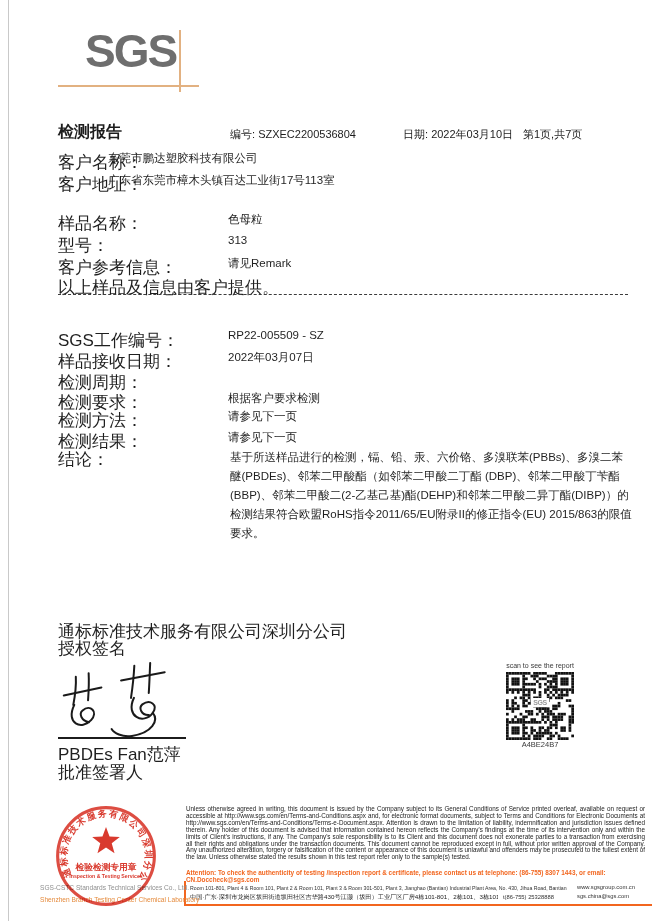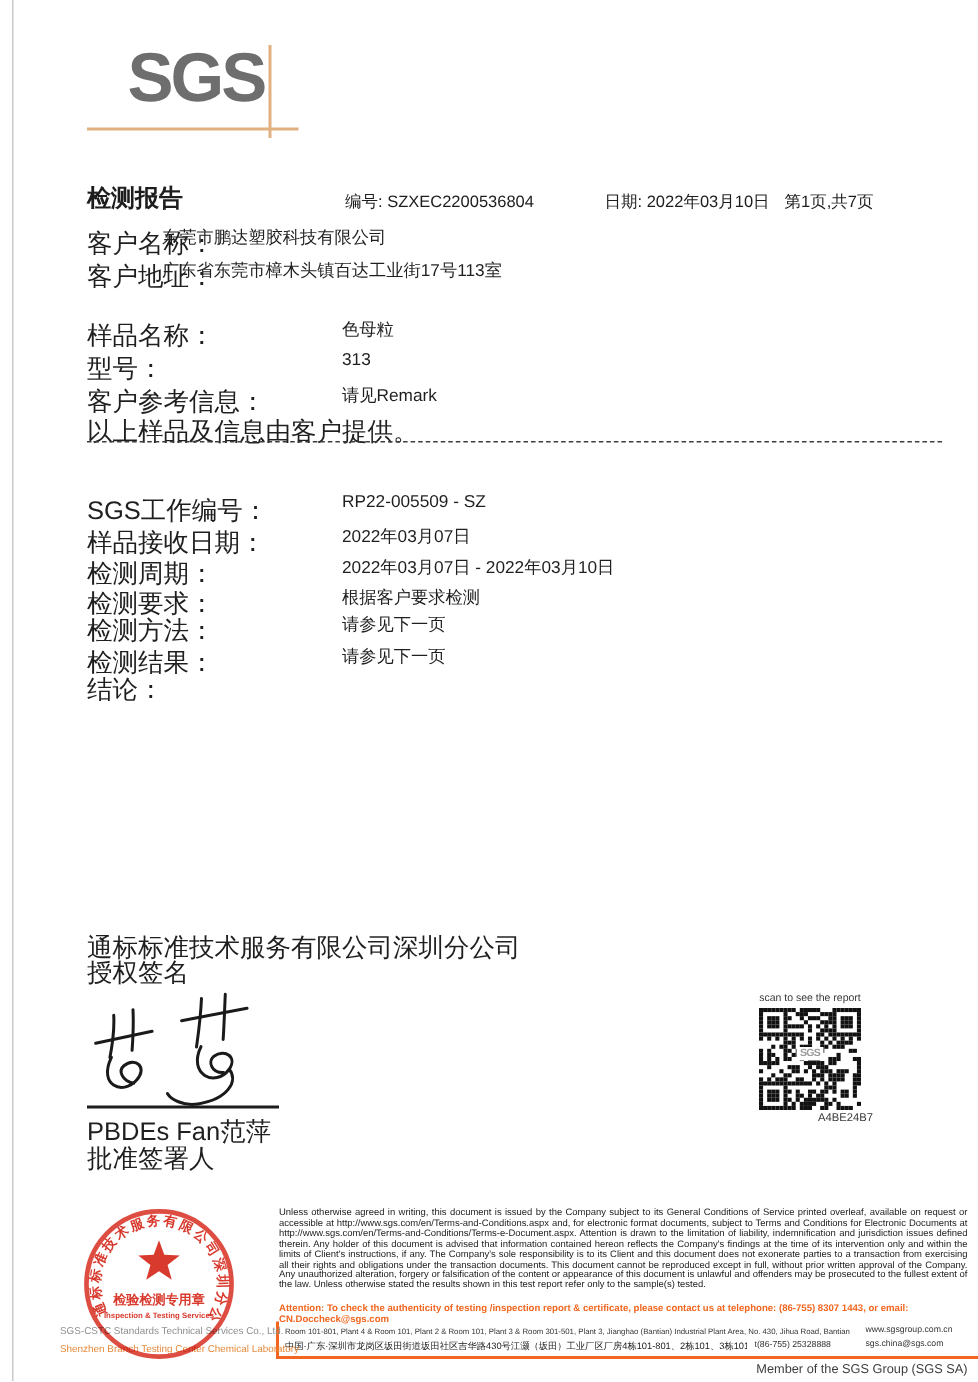--- a/index.html
+++ b/index.html
@@ -21,21 +21,21 @@
   .conc{position:absolute;left:230px;top:448px;width:402px;font-size:11.5px;line-height:19px;
         color:#1f1f1f;text-align:left;}
   
   .sigline{position:absolute;left:58px;top:737px;width:128px;height:1.5px;background:#1c1c1c;}
   .sig-svg{position:absolute;left:50px;top:658px;}
   
   .qr-cap{position:absolute;left:498px;top:662px;width:84px;text-align:center;font-size:7px;color:#3a3a3a;}
   .qr-box{position:absolute;left:506px;top:672px;width:68px;height:68px;background:#fff;}
   .qr-wm{position:absolute;left:531px;top:698px;width:18px;height:9px;background:#fff;
          font-size:7px;font-weight:bold;color:#9a9a9a;text-align:center;line-height:9px;letter-spacing:-0.5px;}
-  .qr-code{position:absolute;left:498px;top:740px;width:84px;text-align:right;font-size:7.5px;color:#3a3a3a;}
+  .qr-code{position:absolute;left:498px;top:740px;width:84px;text-align:center;font-size:7.5px;color:#3a3a3a;}
   
   .stamp{position:absolute;left:54px;top:804px;z-index:3;mix-blend-mode:multiply;}
   .cstc1{position:absolute;left:40px;top:884px;font-size:6.6px;color:#8f8f8f;white-space:nowrap;z-index:1;}
   .cstc2{position:absolute;left:40px;top:896px;font-size:6.6px;color:#e58a3c;white-space:nowrap;z-index:1;}
   .disc{position:absolute;left:186px;top:806px;width:459px;font-size:6.3px;line-height:6.9px;
         color:#222;text-align:justify;}
   .attn{position:absolute;left:186px;top:869px;width:459px;font-size:6.4px;line-height:7px;
         font-weight:bold;color:#f2661f;}
   .addr-en{position:absolute;left:190px;top:885px;width:378px;font-size:5.2px;color:#333;
            white-space:nowrap;overflow:hidden;}
@@ -82,29 +82,29 @@
   <span class="val2" style="top:256px">请见Remark</span>
   <span class="lab" style="top:276px">以上样品及信息由客户提供。</span>
 
   <div class="dash"></div>
 
   <span class="lab" style="top:329px">SGS工作编号：</span>
   <span class="val2" style="top:329px">RP22-005509 - SZ</span>
   <span class="lab" style="top:350px">样品接收日期：</span>
   <span class="val2" style="top:350px">2022年03月07日</span>
   <span class="lab" style="top:371px">检测周期：</span>
-  <span class="val2" style="top:371px">2022年03月07日 - 2022年03月10日</span>
   <span class="lab" style="top:391px">检测要求：</span>
   <span class="val2" style="top:391px">根据客户要求检测</span>
   <span class="lab" style="top:409px">检测方法：</span>
   <span class="val2" style="top:409px">请参见下一页</span>
   <span class="lab" style="top:430px">检测结果：</span>
   <span class="val2" style="top:430px">请参见下一页</span>
 
   <span class="lab" style="top:448px">结论：</span>
+  <div class="conc">基于所送样品进行的检测，镉、铅、汞、六价铬、多溴联苯(PBBs)、多溴二苯醚(PBDEs)、邻苯二甲酸酯（如邻苯二甲酸二丁酯 (DBP)、邻苯二甲酸丁苄酯(BBP)、邻苯二甲酸二(2-乙基己基)酯(DEHP)和邻苯二甲酸二异丁酯(DIBP)）的检测结果符合欧盟RoHS指令2011/65/EU附录II的修正指令(EU) 2015/863的限值要求。</div>
 
   <span class="lab" style="top:620px">通标标准技术服务有限公司深圳分公司</span>
   <span class="lab" style="top:637px">授权签名</span>
 
   <svg class="sig-svg" width="160" height="85" viewBox="0 0 160 85">
     <g fill="none" stroke="#1a1a1a" stroke-width="2" stroke-linecap="round" transform="rotate(-3 80 40)">
       <path d="M14 34 L52 28"></path>
       <path d="M27 16 C27 24 25 36 23 44"></path>
       <path d="M40 13 C40 21 39 32 38 40"></path>
       <path d="M24 44 C14 62 30 70 40 60 C48 52 40 44 32 50 C28 53 30 60 38 62"></path>
@@ -479,14 +479,13 @@
   <div class="disc">Unless otherwise agreed in writing, this document is issued by the Company subject to its General Conditions of Service printed overleaf, available on request or accessible at http://www.sgs.com/en/Terms-and-Conditions.aspx and, for electronic format documents, subject to Terms and Conditions for Electronic Documents at http://www.sgs.com/en/Terms-and-Conditions/Terms-e-Document.aspx. Attention is drawn to the limitation of liability, indemnification and jurisdiction issues defined therein. Any holder of this document is advised that information contained hereon reflects the Company's findings at the time of its intervention only and within the limits of Client's instructions, if any. The Company's sole responsibility is to its Client and this document does not exonerate parties to a transaction from exercising all their rights and obligations under the transaction documents. This document cannot be reproduced except in full, without prior written approval of the Company. Any unauthorized alteration, forgery or falsification of the content or appearance of this document is unlawful and offenders may be prosecuted to the fullest extent of the law. Unless otherwise stated the results shown in this test report refer only to the sample(s) tested.</div>
   <div class="attn">Attention: To check the authenticity of testing /inspection report &amp; certificate, please contact us at telephone: (86-755) 8307 1443, or email: CN.Doccheck@sgs.com</div>
 
   <div class="o-v"></div>
   <div class="addr-en">Room 101-801, Plant 4 &amp; Room 101, Plant 2 &amp; Room 101, Plant 3 &amp; Room 301-501, Plant 3, Jianghao (Bantian) Industrial Plant Area, No. 430, Jihua Road, Bantian Community, Bantian Street, Longgang District, Shenzhen, Guangdong, China 518129</div>
   <div class="site">www.sgsgroup.com.cn</div>
   <div class="addr-cn">中国·广东·深圳市龙岗区坂田街道坂田社区吉华路430号江灏（坂田）工业厂区厂房4栋101-801、2栋101、3栋101、3栋301-501 邮编:518129</div>
   <div class="phone">t(86-755) 25328888</div>
   <div class="mail">sgs.china@sgs.com</div>
   <div class="o-h"></div>
-  <div class="member">Member of the SGS Group (SGS SA)</div>
 </div>
 
 </body></html>

